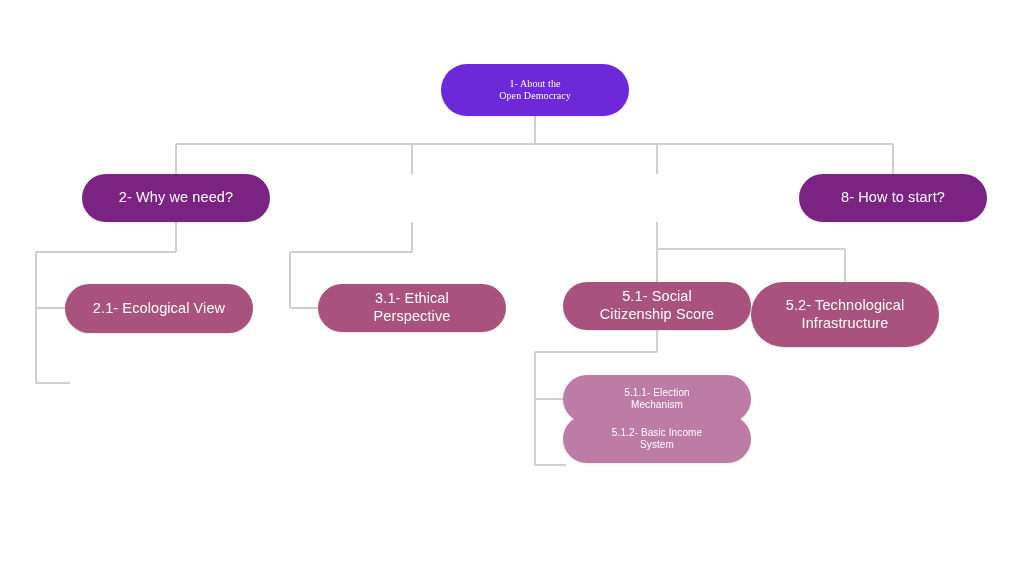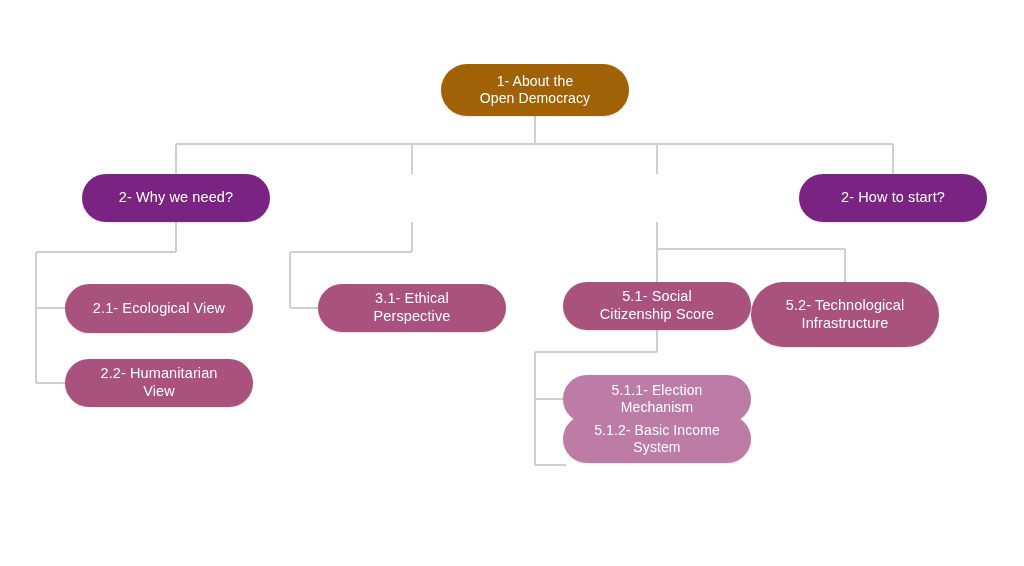--- a/index.html
+++ b/index.html
@@ -38,24 +38,24 @@
     color: #ffffff;
     line-height: 1.24;
     padding: 4px 14px;
     letter-spacing: 0.1px;
     box-shadow: 0 1px 2px rgba(0,0,0,0.10);
   }
   .node .label {
     display: block;
     white-space: pre-line;
   }
-  .lvl1 { background: #a16207; font-size: 14px; }
+  .lvl1 { background: #6d28d9; font-size: 10px; font-family: Liberation Serif, serif; }
   .lvl2 { background: #7B2382; font-size: 14.5px; }
   .lvl3 { background: #A8527D; font-size: 14.5px; }
-  .lvl4 { background: #BC7CA6; font-size: 14px; align-items: center; }
+  .lvl4 { background: #BC7CA6; font-size: 10px; align-items: center; }
 </style>
 </head>
 <body>
 
 <div id="canvas">
 
   <svg id="connector-layer" viewBox="0 0 1024 566" width="1024" height="566" aria-hidden="true">
     <g fill="none" stroke="#cfcfcf" stroke-width="1.6" shape-rendering="crispEdges">
 
       <path d="M 535 116 L 535 144"></path>
@@ -96,31 +96,27 @@
 Open Democracy</span>
   </div>
 
   <div class="node lvl2" style="left:82px; top:174px; width:188px; height:48px;">
     <span class="label">2- Why we need?</span>
   </div>
 
 
 
   <div class="node lvl2" style="left:799px; top:174px; width:188px; height:48px;">
-    <span class="label">2- How to start?</span>
+    <span class="label">8- How to start?</span>
   </div>
 
   <div class="node lvl3" style="left:65px; top:284px; width:188px; height:49px;">
     <span class="label">2.1- Ecological View</span>
   </div>
 
-  <div class="node lvl3" style="left:65px; top:359px; width:188px; height:48px;">
-    <span class="label">2.2- Humanitarian
-View</span>
-  </div>
 
   <div class="node lvl3" style="left:318px; top:284px; width:188px; height:48px;">
     <span class="label">3.1- Ethical
 Perspective</span>
   </div>
 
   <div class="node lvl3" style="left:563px; top:282px; width:188px; height:48px;">
     <span class="label">5.1- Social
 Citizenship Score</span>
   </div>

